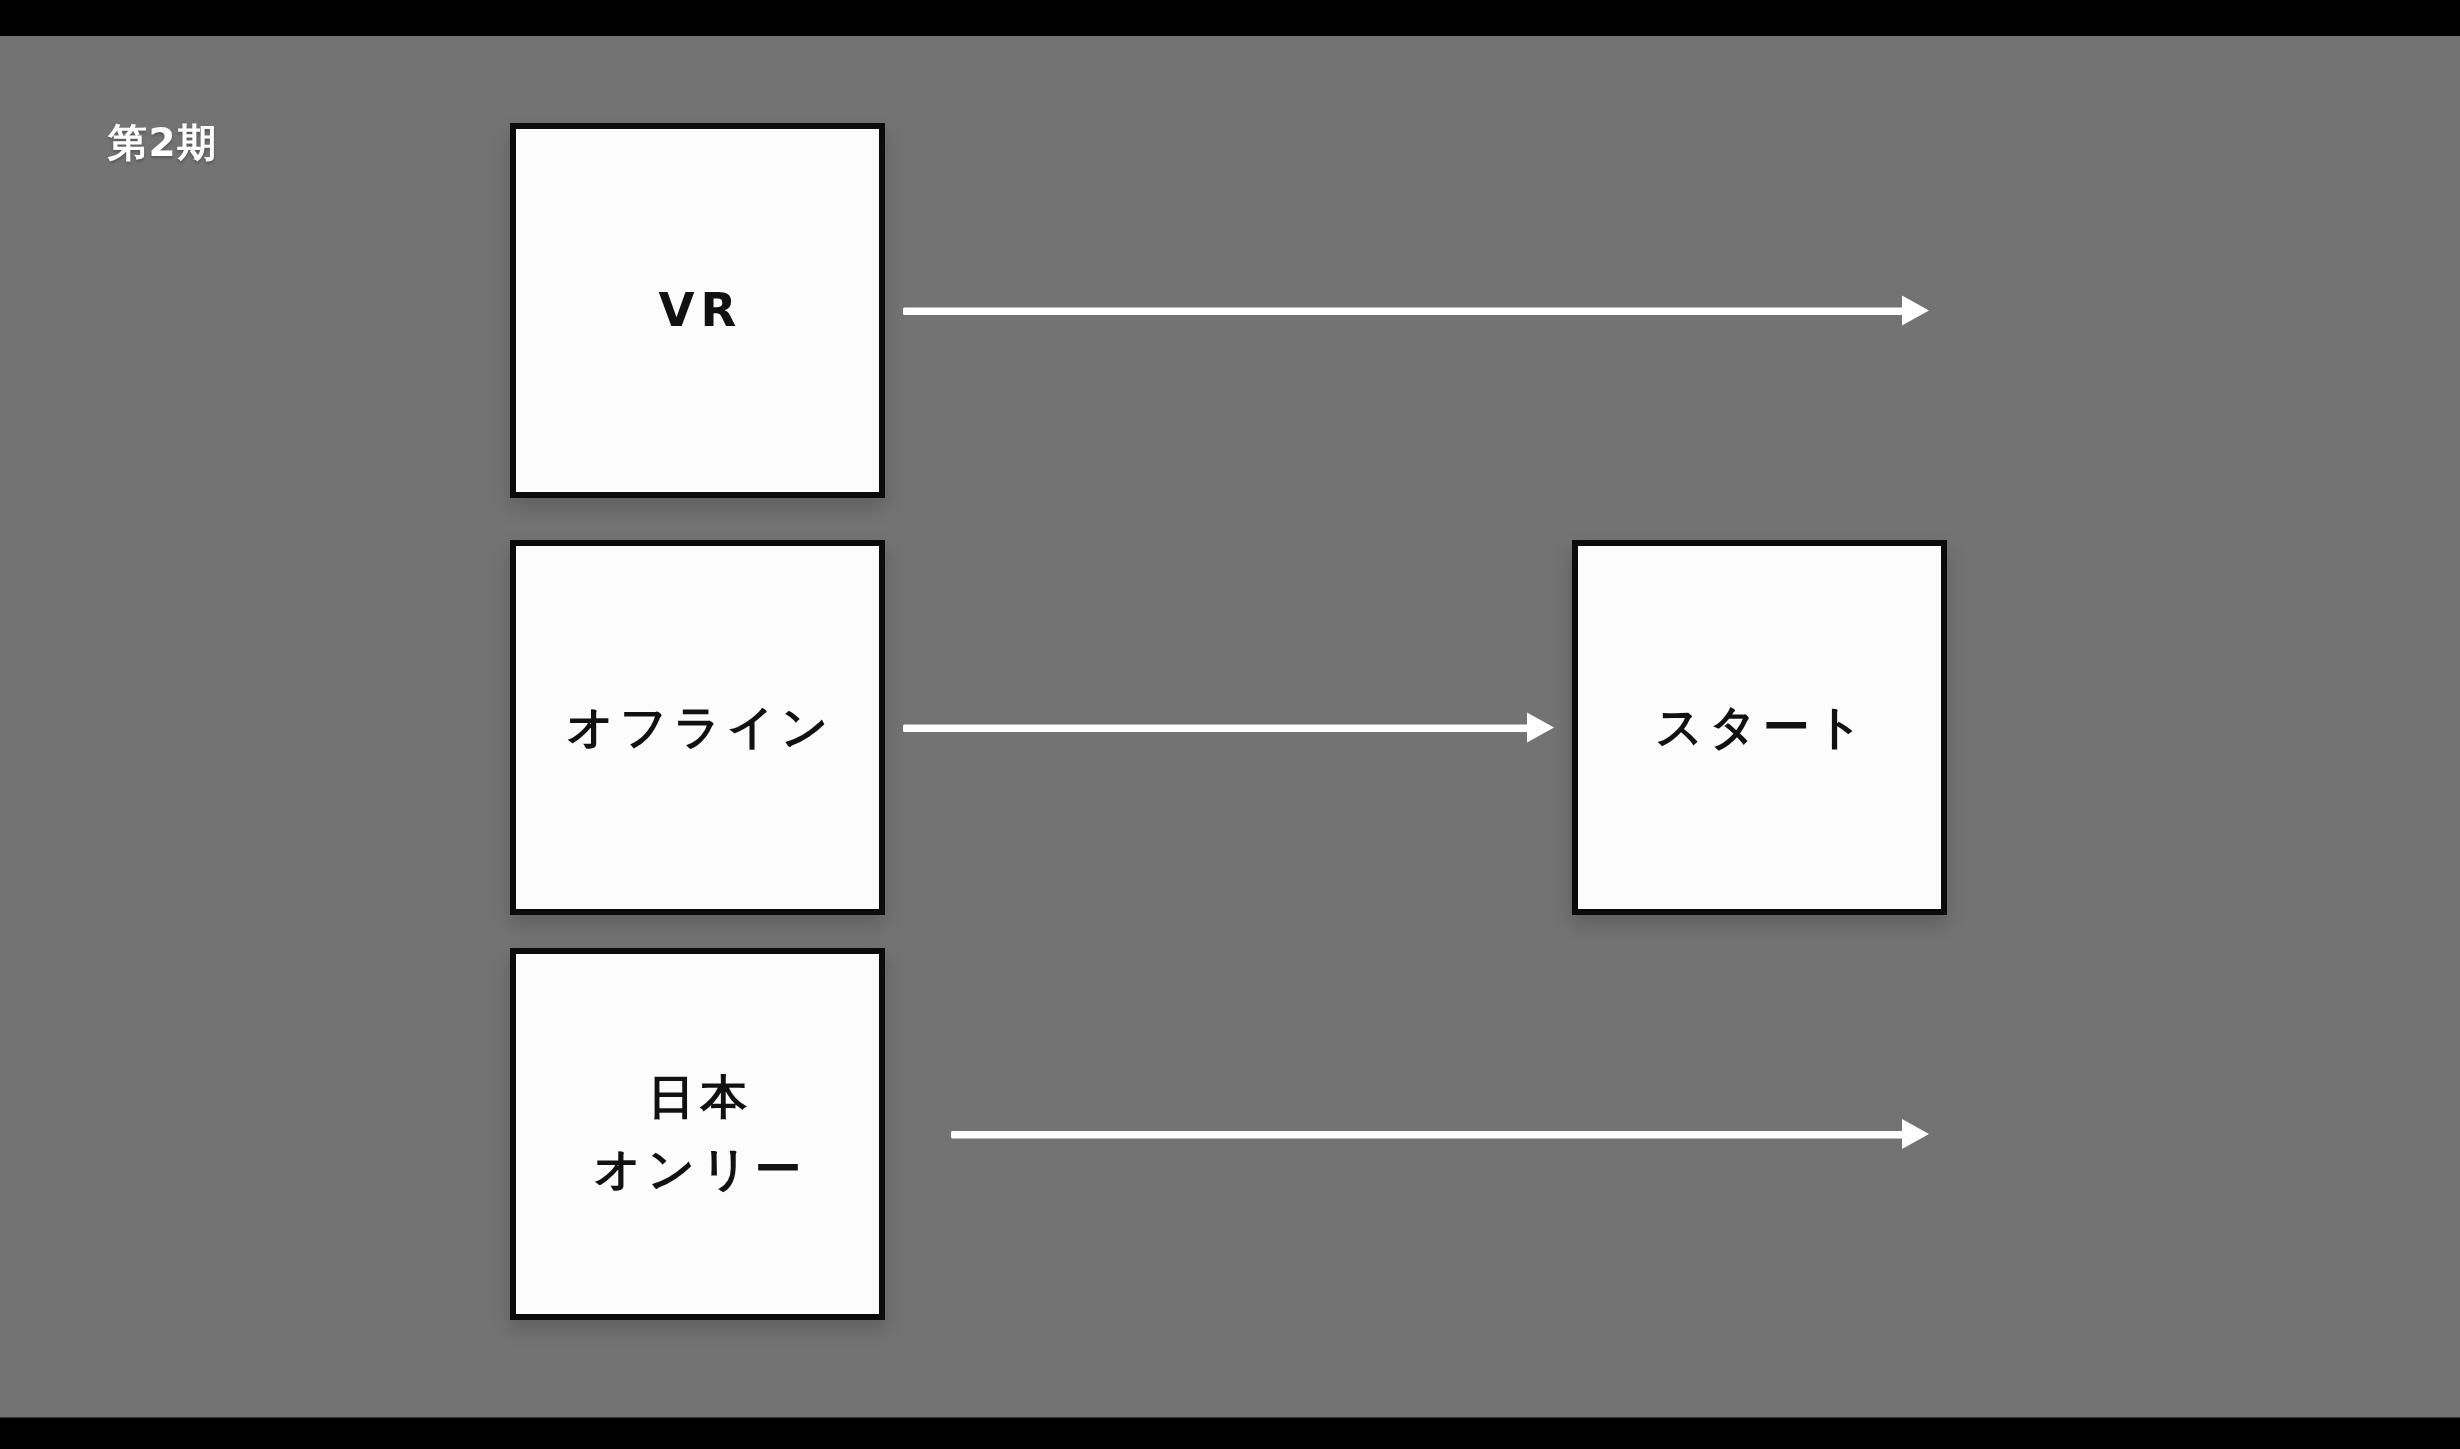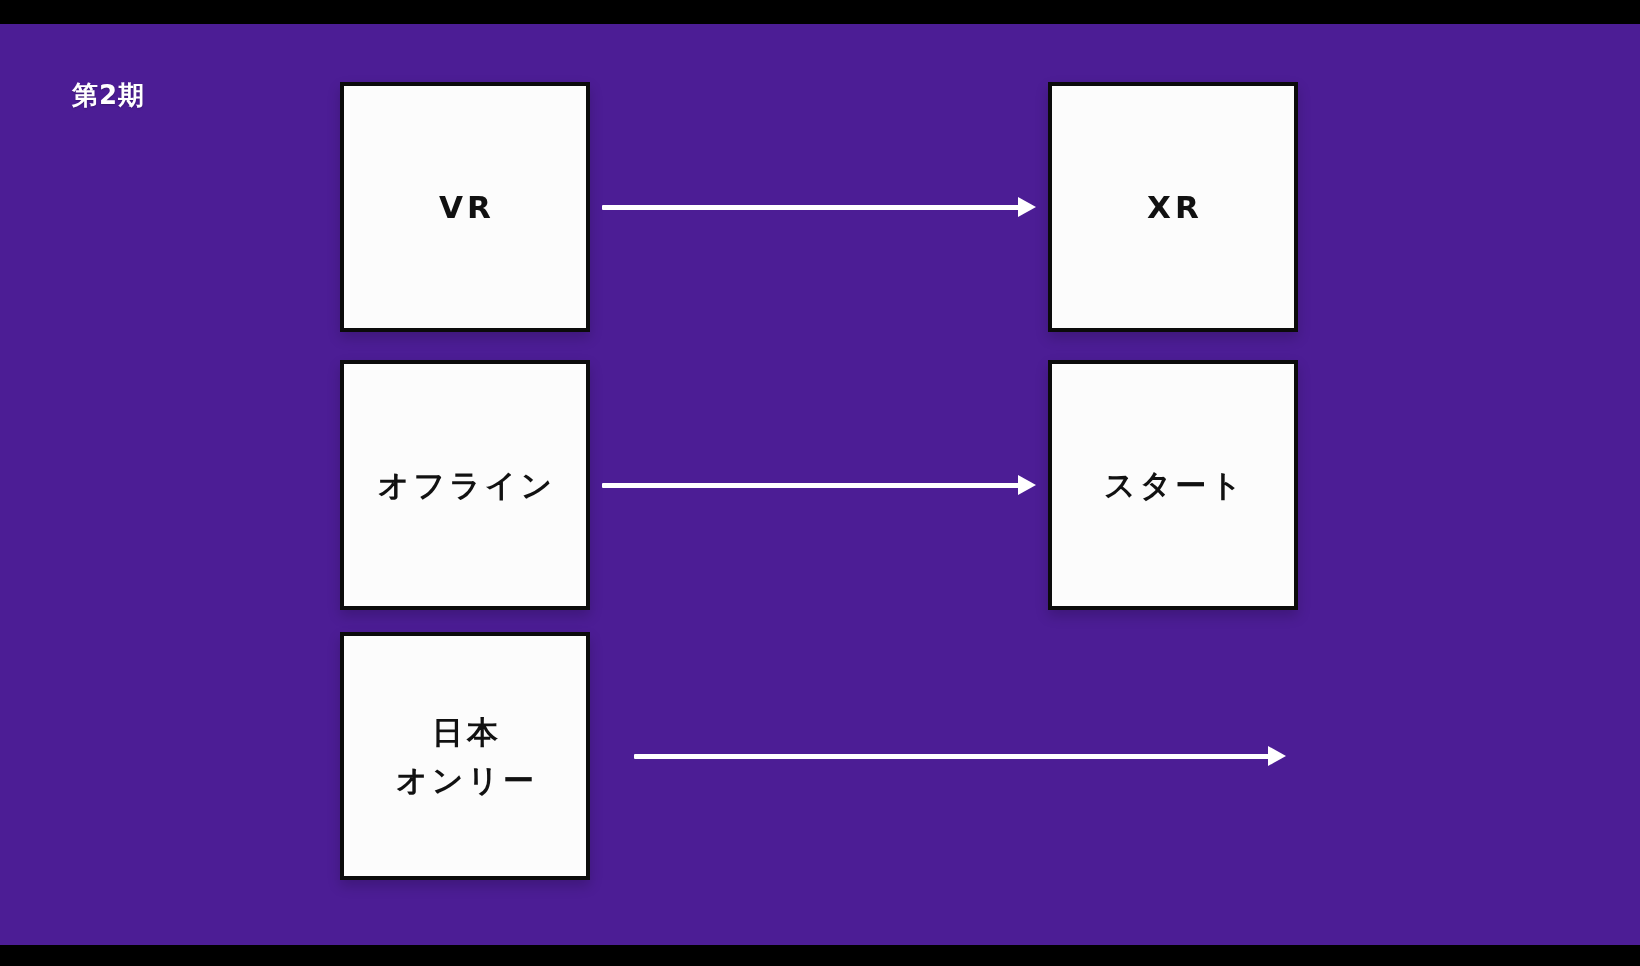--- a/index.html
+++ b/index.html
@@ -4,21 +4,21 @@
 <style>
   html, body {
     margin: 0;
     padding: 0;
     background: #000000;
   }
   .stage {
     position: relative;
     width: 1640px;
     height: 966px;
-    background: #4c1d95;
+    background: #737373;
     overflow: hidden;
     font-family: "DejaVu Sans", "Liberation Sans", sans-serif;
   }
   .letterbox {
     position: absolute;
     left: 0;
     width: 100%;
     background: #000000;
   }
   .letterbox-top { top: 0; height: 24px; }
@@ -107,23 +107,20 @@
   <div class="phase-label">第2期</div>
 
   <div class="row row-1">
     <div class="box">
       <span class="box-label">VR</span>
     </div>
     <div class="arrow">
       <div class="arrow-line"></div>
       <div class="arrow-head"></div>
     </div>
-    <div class="box">
-      <span class="box-label">XR</span>
-    </div>
   </div>
 
   <div class="row row-2">
     <div class="box">
       <span class="box-label">オフライン</span>
     </div>
     <div class="arrow">
       <div class="arrow-line"></div>
       <div class="arrow-head"></div>
     </div>

